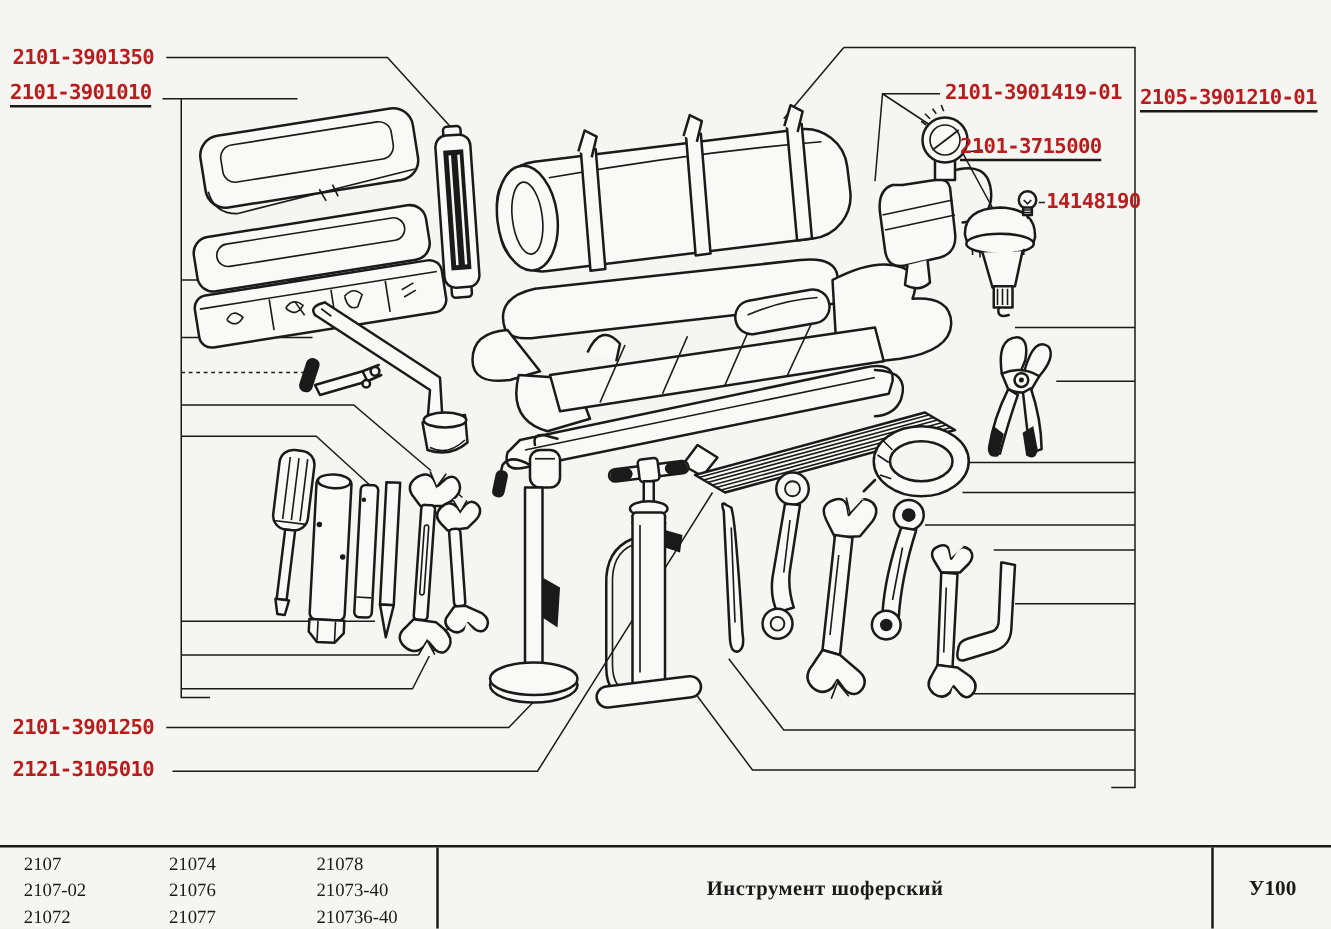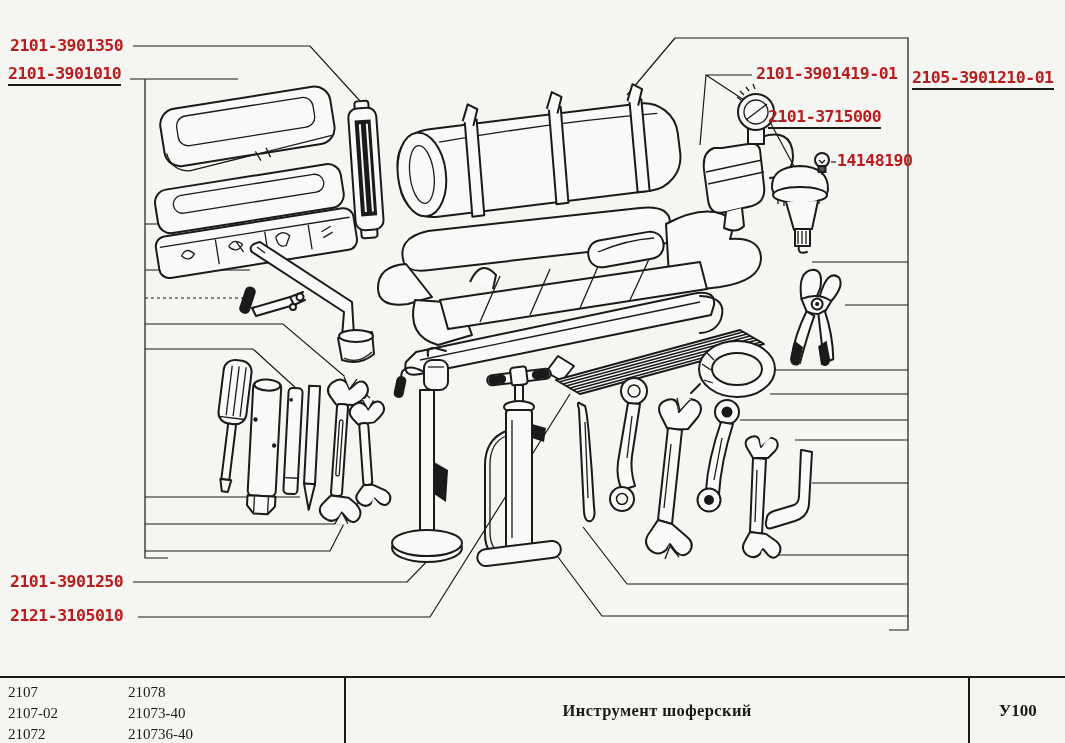--- a/index.html
+++ b/index.html
@@ -11,21 +11,21 @@
   .lnd{stroke:#1a1a1a;stroke-width:1.2;fill:none;stroke-dasharray:3 3;}
   .o{stroke:#1a1a1a;stroke-width:2;fill:none;stroke-linecap:round;stroke-linejoin:round;}
   .f{stroke:#1a1a1a;stroke-width:2;fill:#f9f9f7;stroke-linejoin:round;}
   .d{fill:#1a1a1a;stroke:none;}
   .bgf{fill:#f5f5f2;stroke:none;}
   .t{stroke:#1a1a1a;stroke-width:1.3;fill:none;}
   .part-label{position:absolute;font-family:"DejaVu Sans Mono", monospace;font-size:16.5px;font-weight:700;letter-spacing:-0.5px;white-space:nowrap;color:#b91c1c;}
   .part-label.u{border-bottom:2px solid #1a1a1a;padding-bottom:1px;}
   .footer{position:absolute;left:0;top:676px;width:1065px;height:67px;border-top:2.5px solid #1a1a1a;display:flex;box-sizing:border-box;}
   .cell{box-sizing:border-box;height:100%;}
-  .models{width:349px;display:flex;padding:4px 0 0 8px;}
+  .models{width:349px;display:flex;padding:4px 0 0 19px;}
   .mcol{font-size:15px;line-height:21px;}
   .mcol.c1{width:120px;}
   .mcol.c2{width:122px;}
   .mcol.c3{width:99px;}
   .titlecell{width:634px;border-left:2px solid #1a1a1a;display:flex;align-items:center;justify-content:center;font-weight:700;font-size:16.5px;letter-spacing:0.4px;}
   .codecell{width:98px;border-left:2px solid #1a1a1a;display:flex;align-items:center;justify-content:center;font-weight:700;font-size:17px;}
 </style>
 </head>
 <body>
 
@@ -338,20 +338,25 @@
   <div class="part-label" style="left:10px;top:572px;">2101-3901250</div>
   <div class="part-label" style="left:10px;top:606px;">2121-3105010</div>
 
   <div class="footer">
     <div class="cell models">
       <div class="mcol c1">
         <div>2107</div>
         <div>2107-02</div>
         <div>21072</div>
       </div>
+      <div class="mcol c2">
+        <div>21074</div>
+        <div>21076</div>
+        <div>21077</div>
+      </div>
       <div class="mcol c3">
         <div>21078</div>
         <div>21073-40</div>
         <div>210736-40</div>
       </div>
     </div>
     <div class="cell titlecell">
       <span>Инструмент шоферский</span>
     </div>
     <div class="cell codecell">

